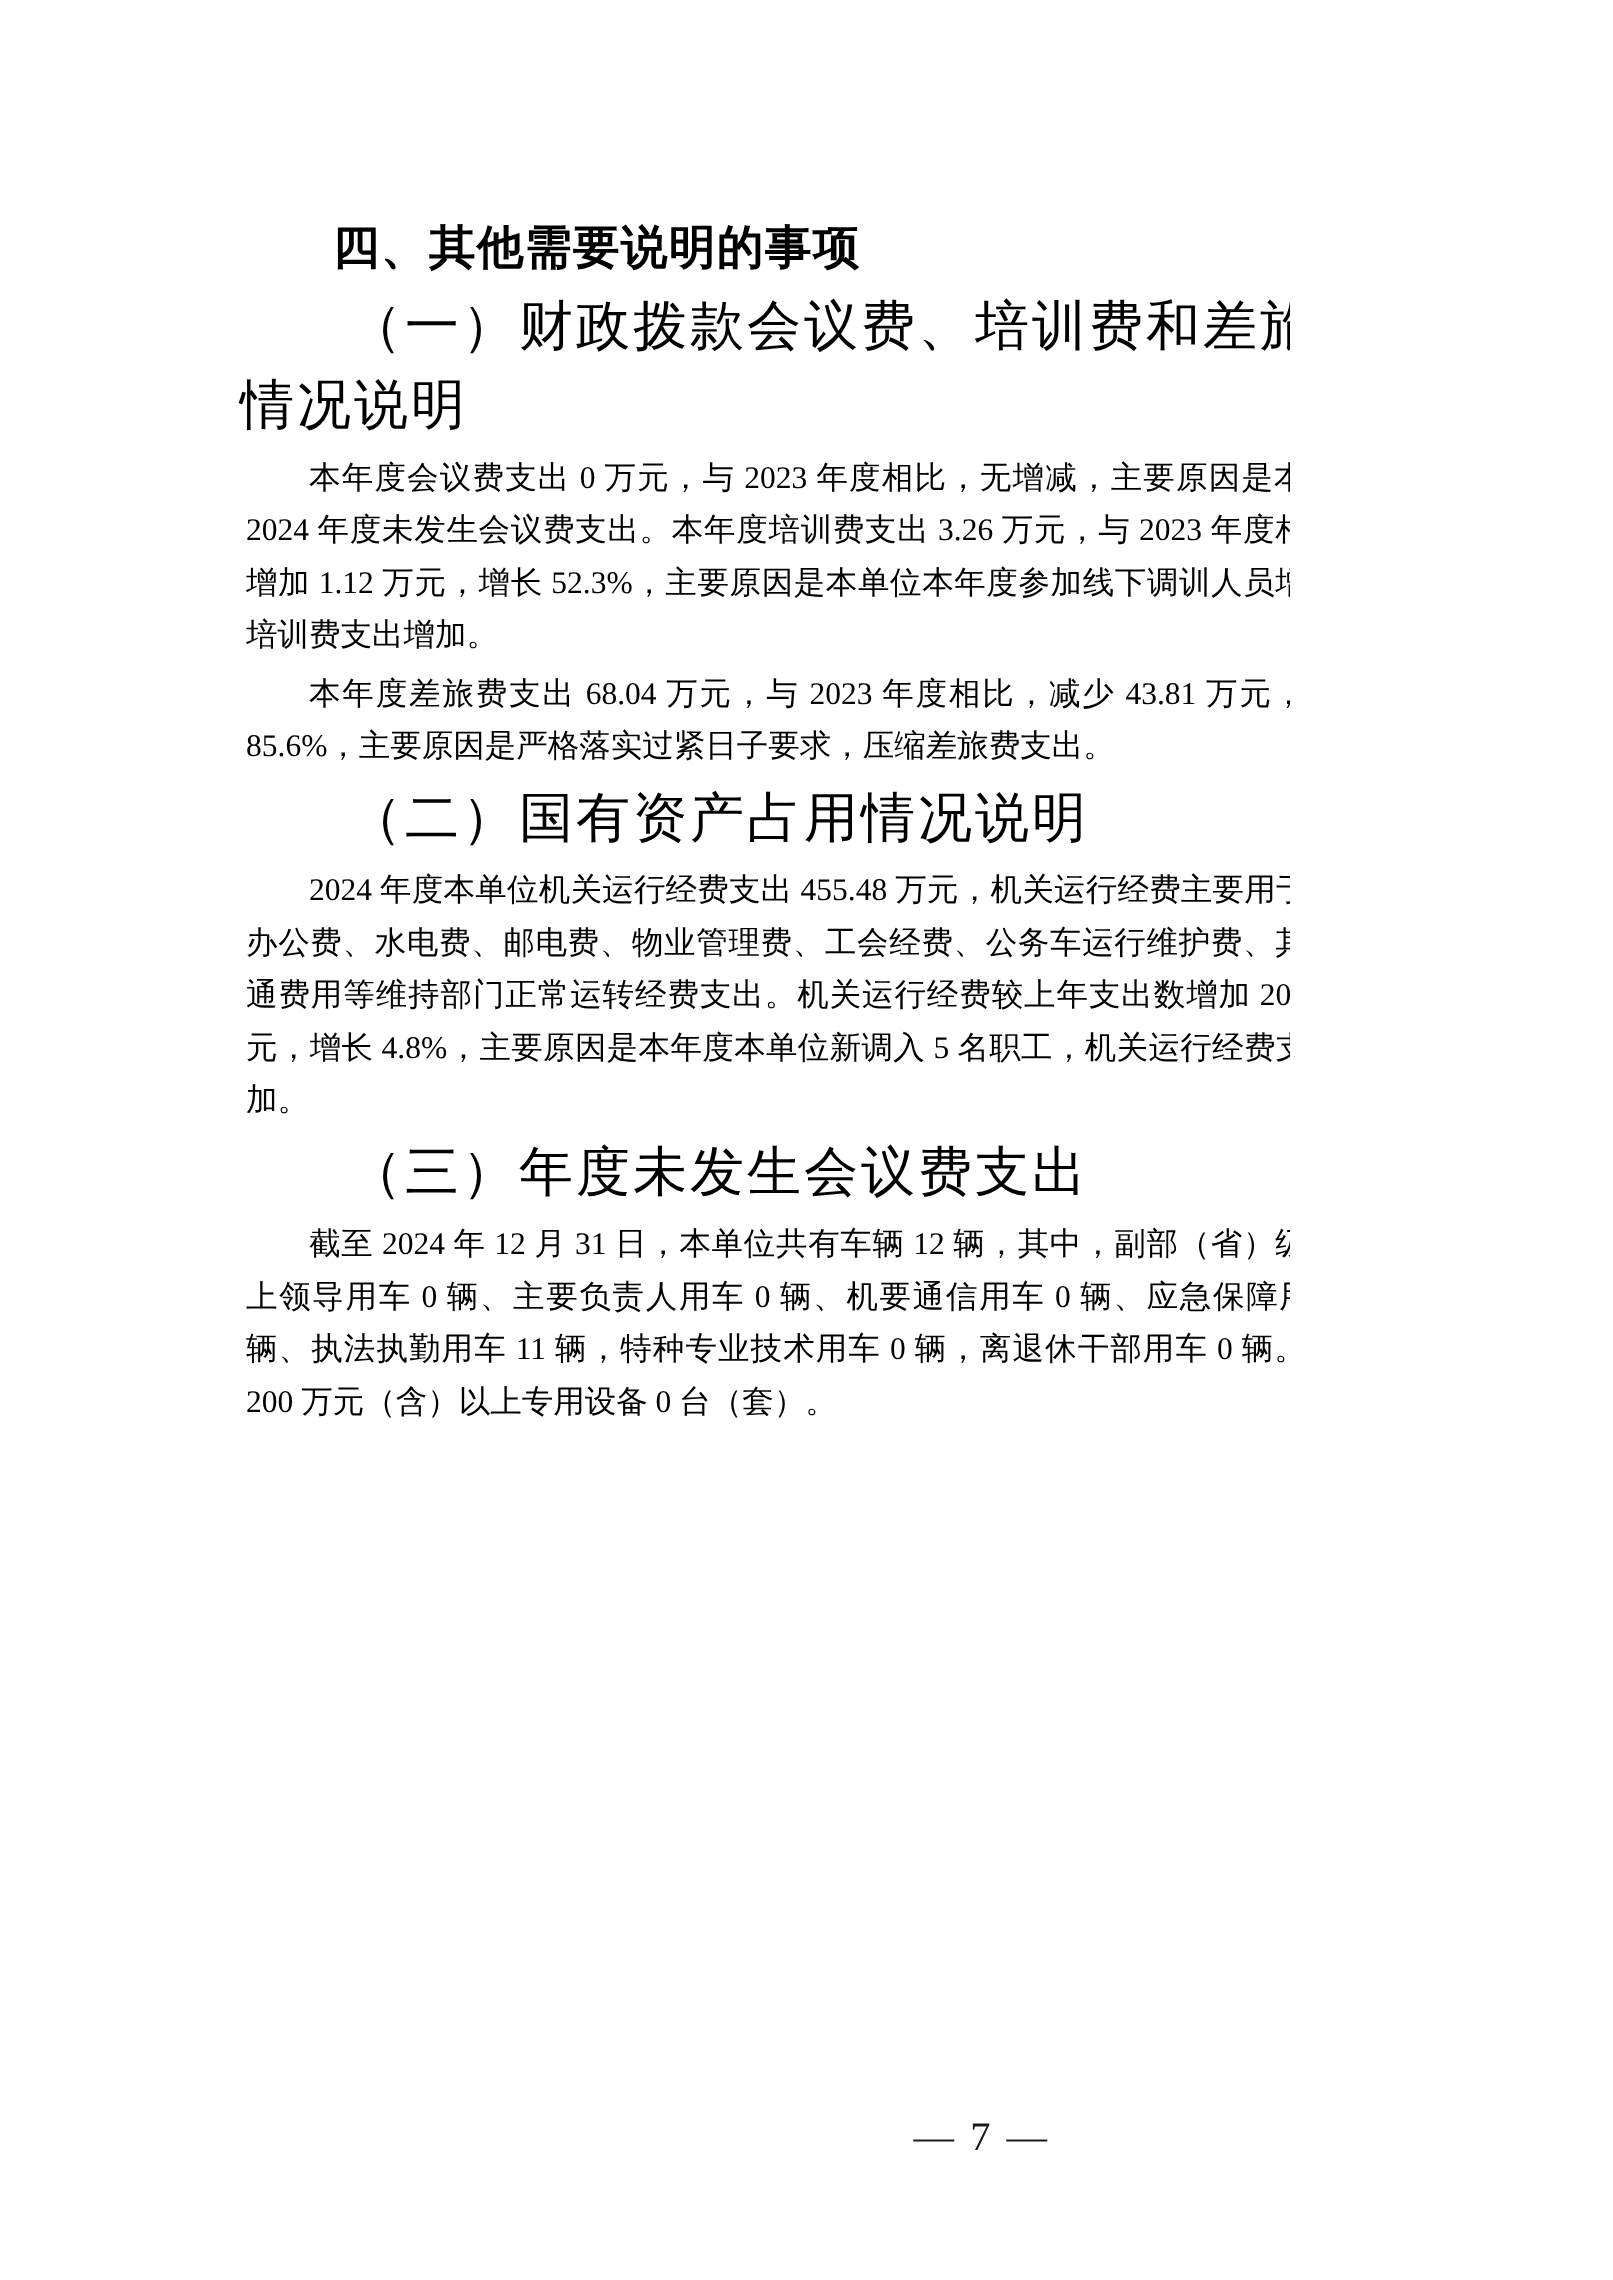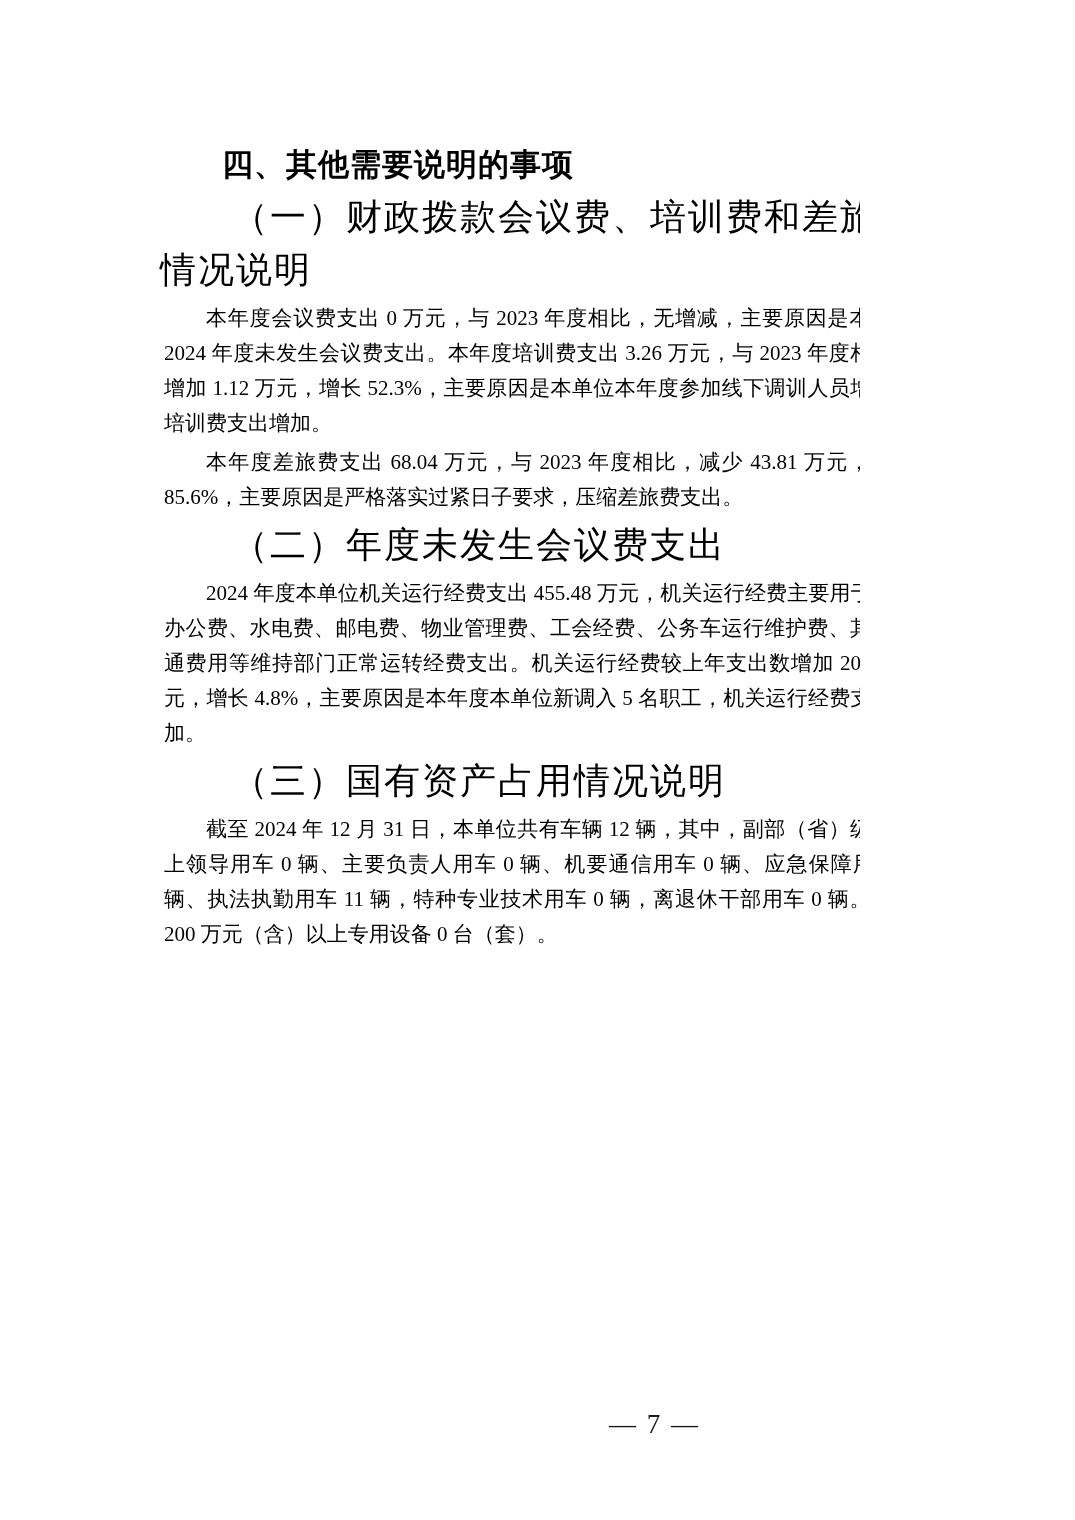--- a/index.html
+++ b/index.html
@@ -69,25 +69,25 @@
 
     <h1>四、其他需要说明的事项</h1>
 
     <section>
       <h2>（一）财政拨款会议费、培训费和差旅费情况说明</h2>
       <p>本年度会议费支出 0 万元，与 2023 年度相比，无增减，主要原因是本单位 2024 年度未发生会议费支出。本年度培训费支出 3.26 万元，与 2023 年度相比，增加 1.12 万元，增长 52.3%，主要原因是本单位本年度参加线下调训人员增加，培训费支出增加。</p>
       <p>本年度差旅费支出 68.04 万元，与 2023 年度相比，减少 43.81 万元，下降 85.6%，主要原因是严格落实过紧日子要求，压缩差旅费支出。</p>
     </section>
 
     <section>
-      <h2>（二）年度未发生会议费支出</h2>
+      <h2>（二）国有资产占用情况说明</h2>
       <p>2024 年度本单位机关运行经费支出 455.48 万元，机关运行经费主要用于开支办公费、水电费、邮电费、物业管理费、工会经费、公务车运行维护费、其他交通费用等维持部门正常运转经费支出。机关运行经费较上年支出数增加 20.98 万元，增长 4.8%，主要原因是本年度本单位新调入 5 名职工，机关运行经费支出增加。</p>
     </section>
 
     <section>
-      <h2>（三）国有资产占用情况说明</h2>
+      <h2>（三）年度未发生会议费支出</h2>
       <p>截至 2024 年 12 月 31 日，本单位共有车辆 12 辆，其中，副部（省）级及以上领导用车 0 辆、主要负责人用车 0 辆、机要通信用车 0 辆、应急保障用车 1 辆、执法执勤用车 11 辆，特种专业技术用车 0 辆，离退休干部用车 0 辆。单价 200 万元（含）以上专用设备 0 台（套）。</p>
     </section>
 
   </main>
 
   <div class="footer-pagenum">— 7 —</div>
 </div>
 
 </body></html>

